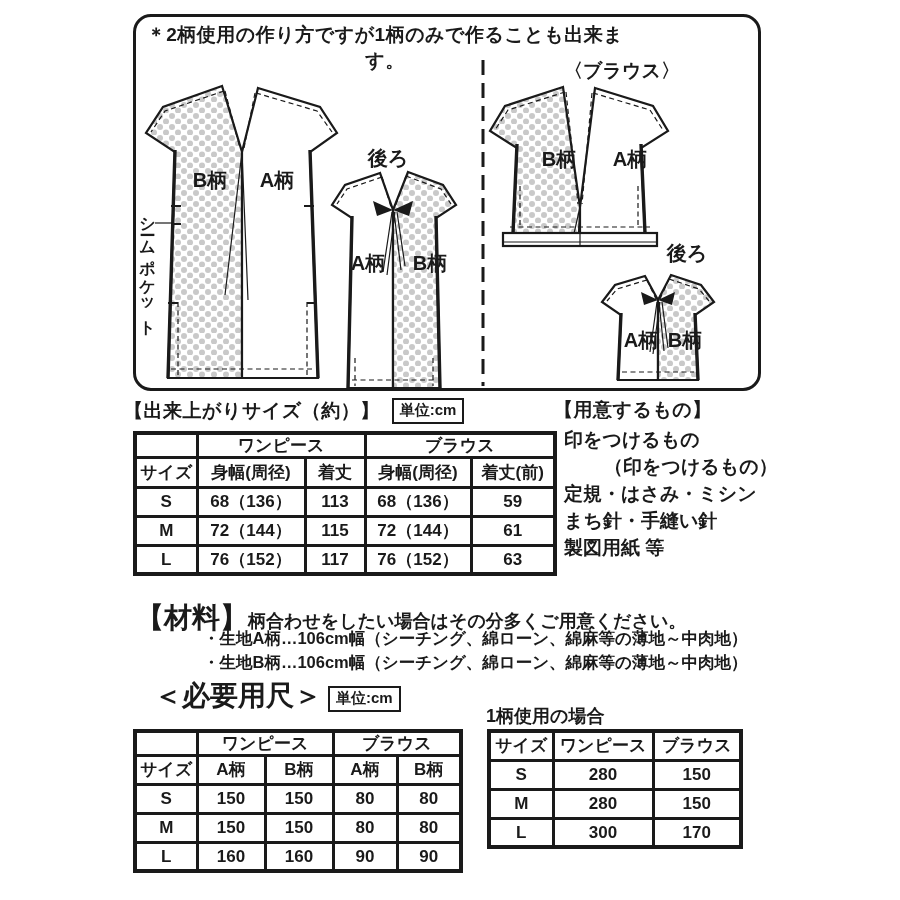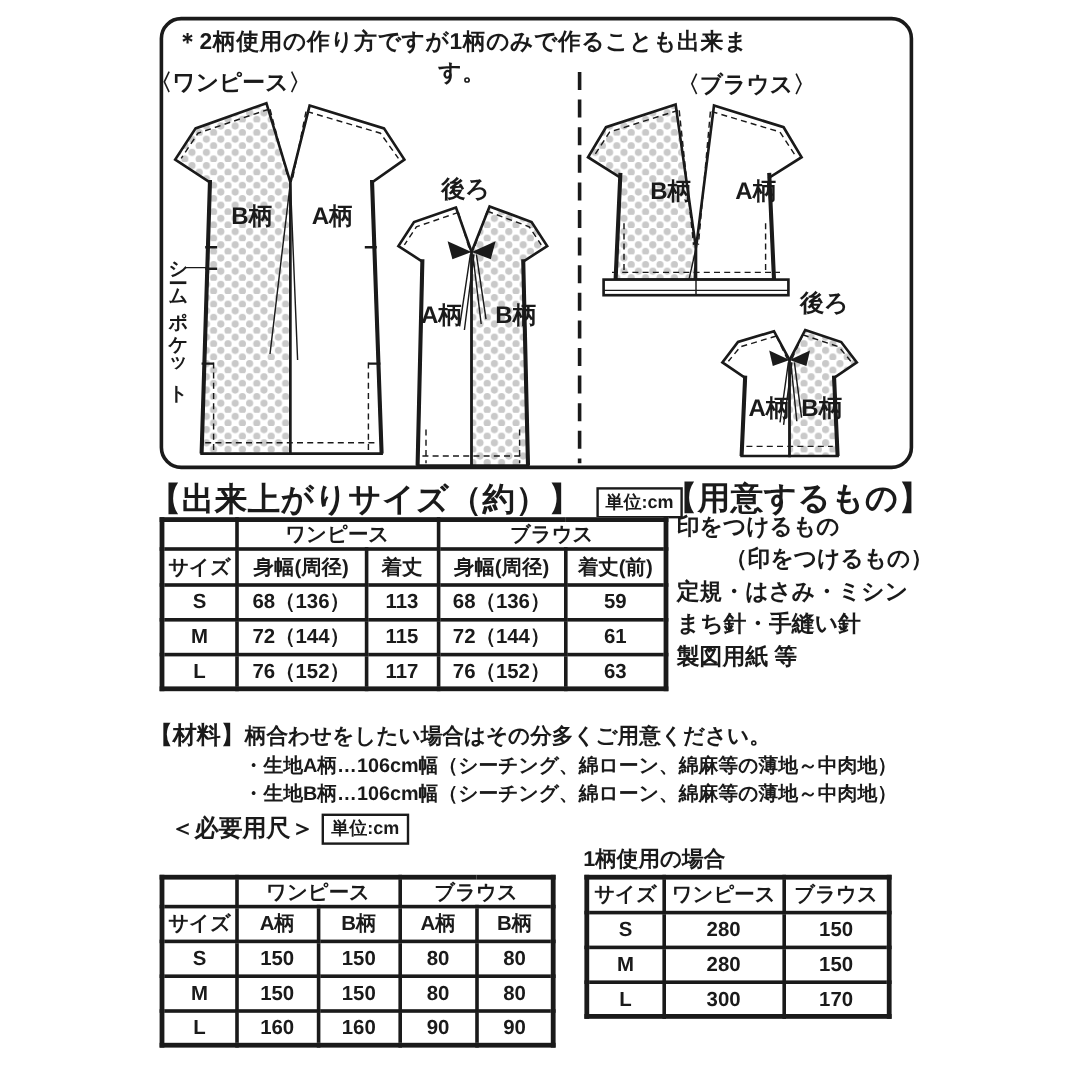--- a/index.html
+++ b/index.html
@@ -14,22 +14,22 @@
   .pocket{writing-mode:vertical-rl;font-size:16px;font-weight:600;letter-spacing:2px;}
   
   .pnlA{fill:#ffffff;stroke:#1a1a1a;stroke-width:2.2;stroke-linejoin:miter;}
   .pnlB{fill:url(#dots);stroke:#1a1a1a;stroke-width:2.2;stroke-linejoin:miter;}
   .dsh{fill:none;stroke:#1a1a1a;stroke-width:1.2;stroke-dasharray:5 3.5;}
   .thin{fill:none;stroke:#1a1a1a;stroke-width:1.2;}
   .tick{fill:none;stroke:#1a1a1a;stroke-width:2;}
   .bold{fill:none;stroke:#1a1a1a;stroke-width:3.4;}
   .bowfill{fill:#1a1a1a;stroke:none;}
   
-  .h1{font-size:27px;font-weight:bold;letter-spacing:.5px;}
-  .h2{font-size:20px;font-weight:bold;}
+  .h1{font-size:19px;font-weight:bold;letter-spacing:.5px;}
+  .h2{font-size:28px;font-weight:bold;margin-left:12px;}
   .sub{font-size:18px;font-weight:600;}
   .unitbox{display:inline-block;border:2px solid #1a1a1a;padding:1px 6px 2px 6px;font-size:15px;font-weight:bold;margin-left:12px;vertical-align:2px;text-align:center;}
   .plist{font-size:19px;font-weight:600;line-height:27px;}
   .plist .ind{padding-left:40px;}
   .mnote{font-size:18px;font-weight:600;}
   .mitem{font-size:16.5px;font-weight:600;line-height:24px;}
   
   table.tbl{position:absolute;border-collapse:collapse;table-layout:fixed;background:#fff;border:4px solid #1a1a1a;}
   table.tbl td{border:3px solid #1a1a1a;text-align:center;vertical-align:middle;font-size:17px;font-weight:600;padding:0;line-height:1;white-space:nowrap;}
   td.dl{border-left:7px double #1a1a1a;}
@@ -112,21 +112,20 @@
       <path class="dsh" d="M489,358 H561"></path>
       <g>
         <path class="bowfill" d="M525,286 l-17,-8 l3,13 Z"></path>
         <path class="bowfill" d="M525,286 l17,-8 l-3,13 Z"></path>
         <path class="thin" d="M524,288 L517,338 M527,288 L520,340 M526,288 L531,337 M529,288 L535,334"></path>
       </g>
     </g>
   </svg>
 
   <div class="abs note">＊2柄使用の作り方ですが1柄のみで作ることも出来ます。</div>
-  <span class="abs ctr vlabel" style="left:192px;top:69px;">〈ワンピース〉</span>
   <span class="abs ctr vlabel" style="left:622px;top:71px;">〈ブラウス〉</span>
   <span class="abs ctr glabel" style="left:210px;top:180px;">B柄</span>
   <span class="abs ctr glabel" style="left:277px;top:180px;">A柄</span>
   <span class="abs ctr glabel" style="left:388px;top:158px;">後ろ</span>
   <span class="abs ctr glabel" style="left:368px;top:263px;">A柄</span>
   <span class="abs ctr glabel" style="left:430px;top:263px;">B柄</span>
   <span class="abs ctr glabel" style="left:559px;top:159px;">B柄</span>
   <span class="abs ctr glabel" style="left:630px;top:159px;">A柄</span>
   <span class="abs ctr glabel" style="left:687px;top:253px;">後ろ</span>
   <span class="abs ctr glabel" style="left:641px;top:340px;">A柄</span>

